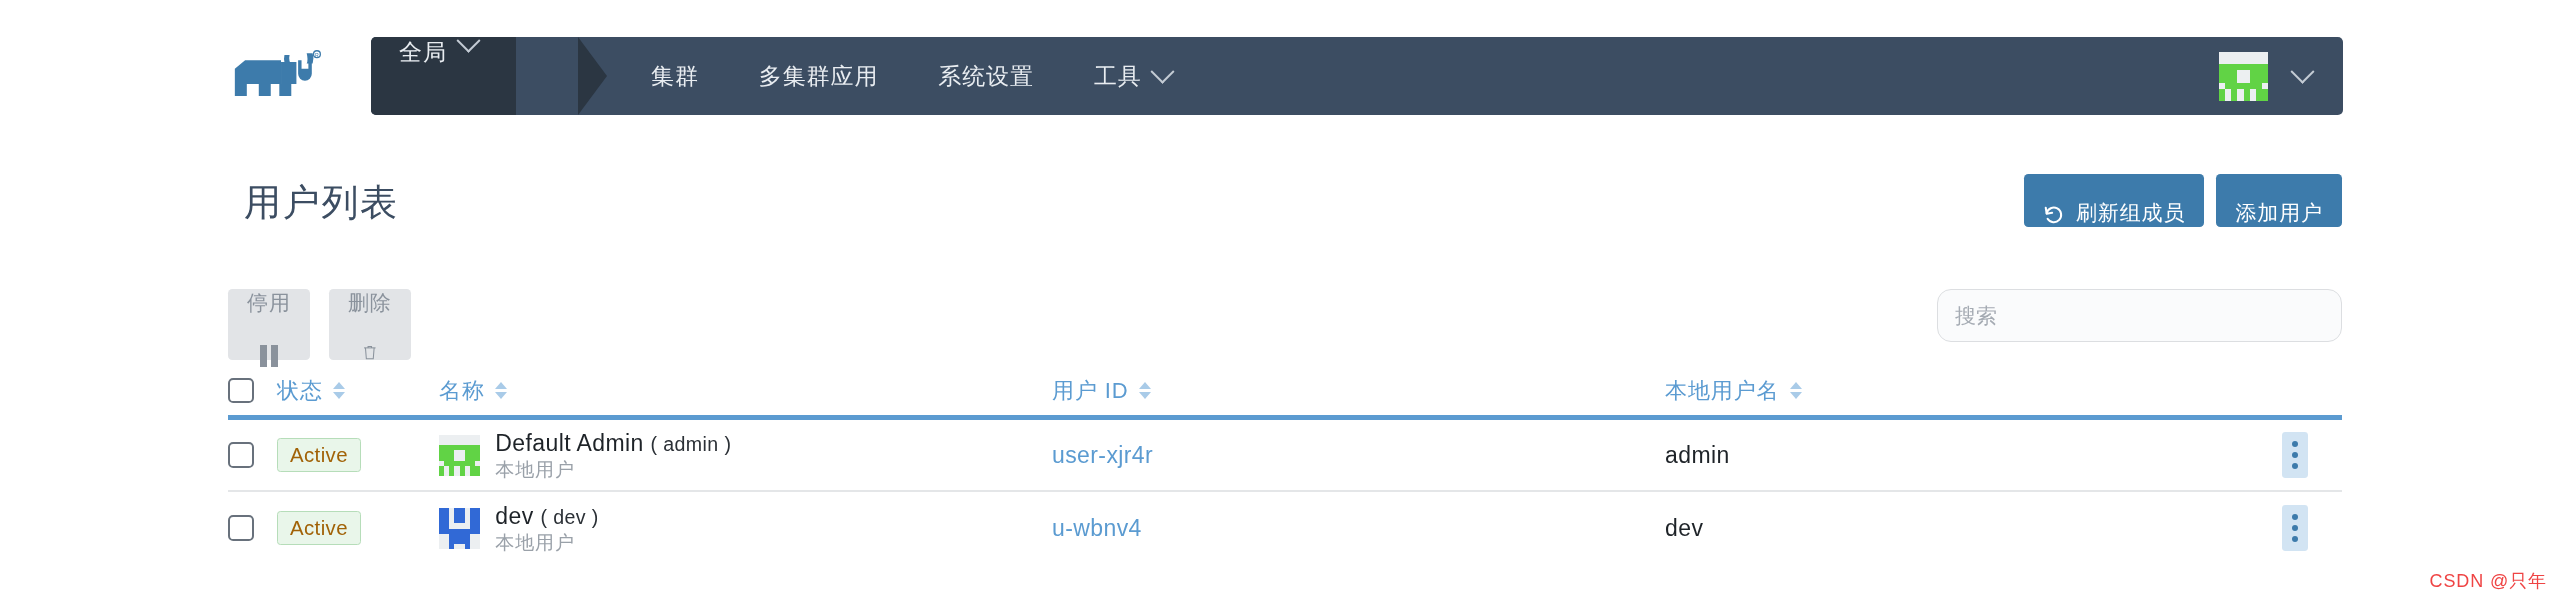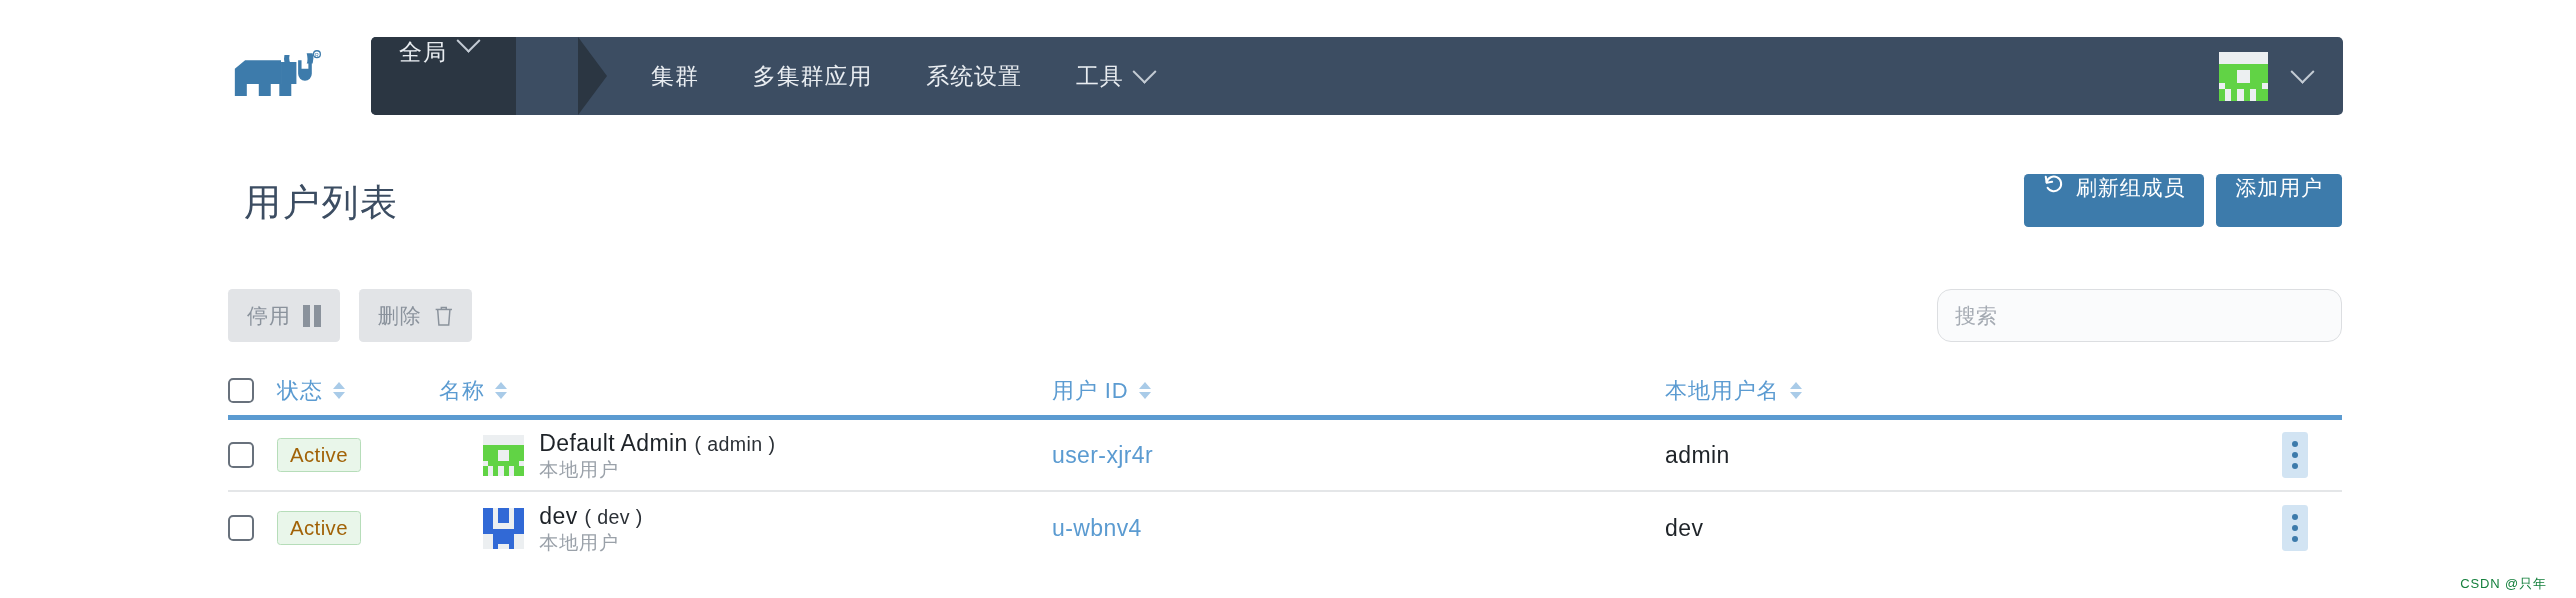--- a/index.html
+++ b/index.html
@@ -64,21 +64,21 @@
     transform: rotate(45deg) translate(-3.4px,-3.4px);
     margin-left: 13.6px;
     flex: none;
   }
   .nav-links {
     position: absolute;
     left: 256px; top: 0;
     height: 78px;
     display: flex;
     align-items: center;
-    gap: 6px;
+    gap: 12px;
   }
   .nav-item {
     color: #e9edf1;
     font-size: 23px;
     letter-spacing: 0.9px;
     padding: 0 24px;
     height: 78px;
     display: flex;
     align-items: center;
     white-space: nowrap;
@@ -129,49 +129,50 @@
   .btn-primary {
     background: #3d7bab;
     color: #ffffff;
     border: none;
     border-radius: 4.3px;
     font-size: 21px;
     font-family: inherit;
     padding: 0 19px;
     height: 53px;
     display: flex;
-    align-items: flex-start;
+    align-items: flex-end;
     gap: 11px;
     letter-spacing: 0.9px;
     cursor: pointer;
     white-space: nowrap;
   }
   .icon-refresh { width: 22px; height: 22px; flex: none; }
 
   
   .toolbar {
     position: absolute;
     left: 228px; top: 170px;
     width: 2114px; height: 53px;
   }
   .btn-disabled {
     background: #e2e4e7;
     color: #8a929c;
     border: none;
     border-radius: 4.3px;
     font-size: 21px;
     font-family: inherit;
-    height: 53px;
+    height: 71px;
     padding: 0 19px;
     display: inline-flex;
     align-items: center;
-    gap: 12px;
+    gap: 28px;
     letter-spacing: 0.9px;
     cursor: default;
     vertical-align: top;
+    flex-direction: column;
   }
   .btn-disabled + .btn-disabled { margin-left: 15.3px; }
   .icon-pause { display: inline-flex; gap: 4.3px; }
   .icon-pause i {
     display: block; width: 6.8px; height: 22px;
     background: #8a929c;
   }
   .icon-trash { width: 19.6px; height: 22px; }
 
   .search-box {
@@ -252,21 +253,21 @@
   .badge {
     display: inline-block;
     border: 0.9px solid #b6ddb9;
     background: #e9f6ea;
     color: #a16207;
     border-radius: 3.4px;
     font-size: 20.4px;
     padding: 4.3px 12px;
     letter-spacing: 0.4px;
   }
-  .name-cell { display: flex; align-items: center; gap: 15.3px; margin-left: 44px; }
+  .name-cell { display: flex; align-items: center; gap: 15.3px; }
   .ident { width: 41px; height: 41px; flex: none; display: block; }
   .name-text { line-height: 1.15; }
   .name-main {
     font-size: 23px; color: #1e2328; letter-spacing: 0.4px;
     white-space: nowrap;
   }
   .name-main .paren { font-size: 19.6px; color: #2b3036; }
   .name-sub { font-size: 19px; color: #9aa1a9; letter-spacing: 0.9px; margin-top: 2.6px; }
   .link { font-size: 23px; color: #5b9bd1; cursor: pointer; letter-spacing: 0.4px; }
   .plain { font-size: 23px; color: #1e2328; letter-spacing: 0.4px; }
@@ -284,22 +285,22 @@
   }
   .kebab i {
     display: block; width: 6px; height: 6px;
     border-radius: 50%;
     background: #3d7bab;
   }
 
   .watermark {
     position: absolute;
     right: 29px; bottom: 5.1px;
-    font-size: 13px;
-    color: #15803d;
+    font-size: 18px;
+    color: #ef4444;
     letter-spacing: 0.9px;
     user-select: none;
   }
 </style>
 </head>
 <body>
 
 <div class="topbar">
 
   <div class="logo">

